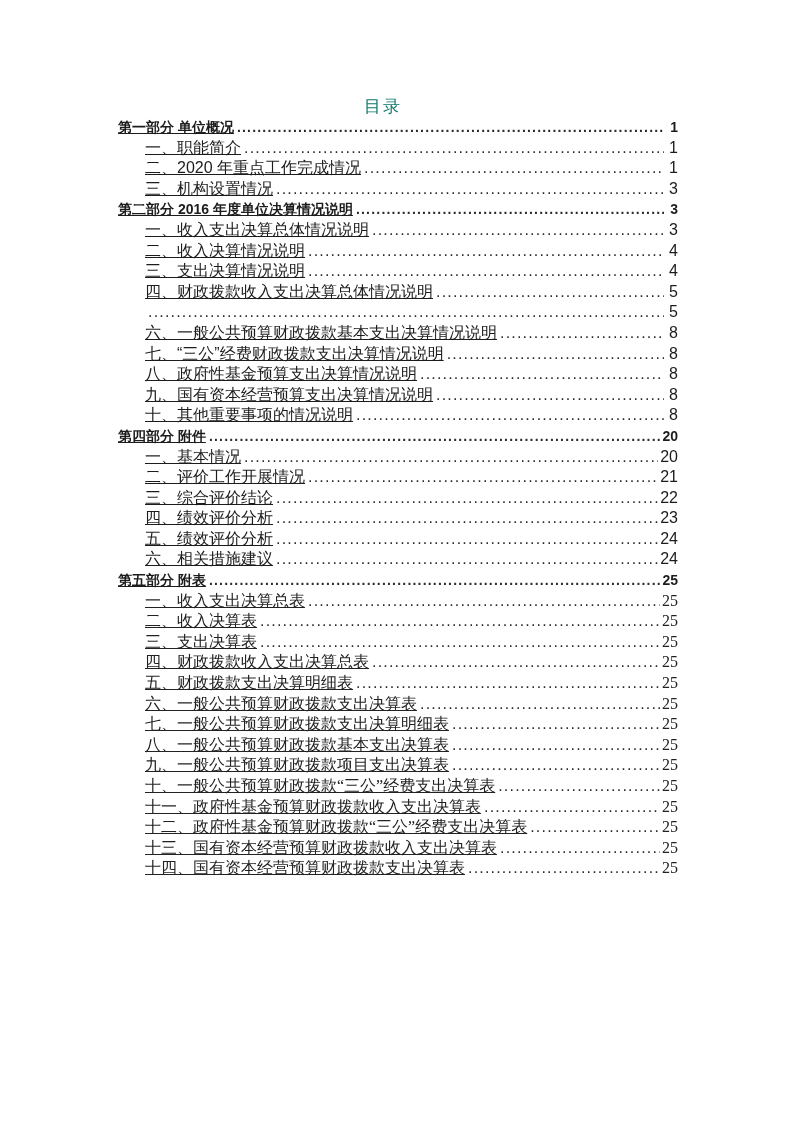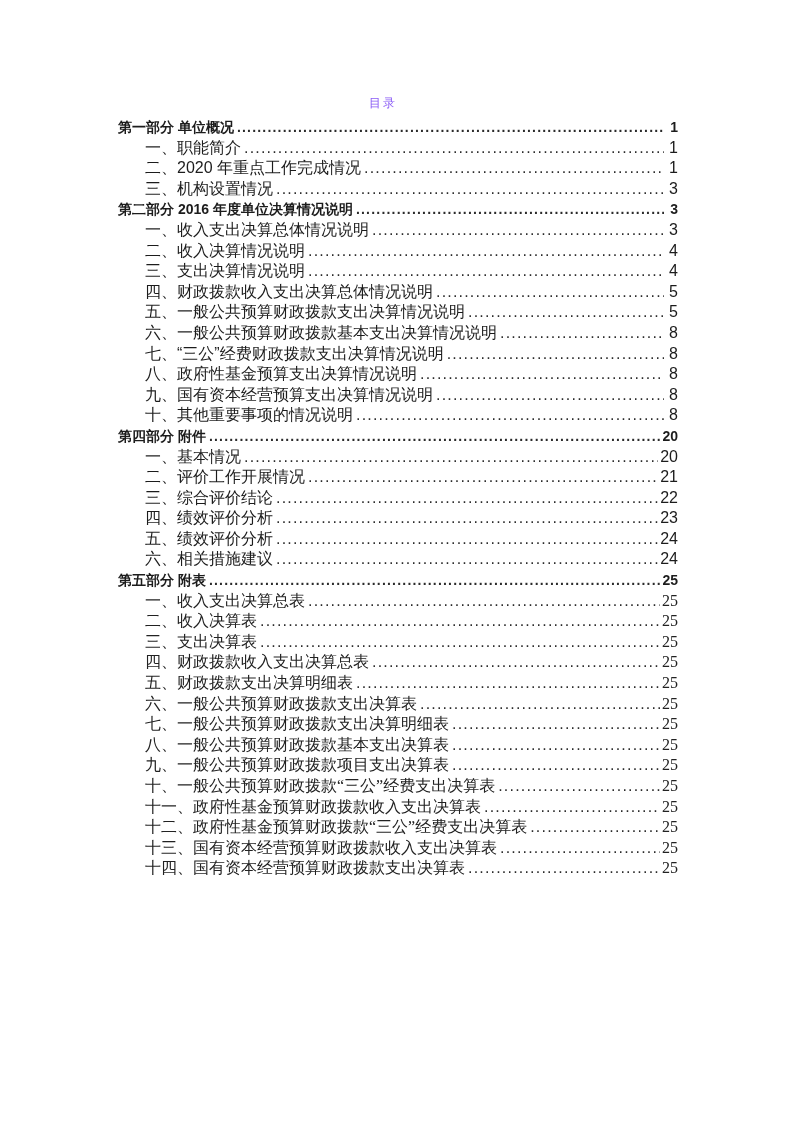--- a/index.html
+++ b/index.html
@@ -12,40 +12,40 @@
     position: relative;
     width: 800px; height: 1131px;
     background: #ffffff;
     overflow: hidden;
   }
   .toc-title {
     position: absolute;
     top: 95px; left: 118px; width: 530px;
     margin: 0;
     text-align: center;
-    font-size: 12px;
+    font-size: 17px;
     font-weight: 400;
-    color: #8b5cf6;
+    color: #0f766e;
     letter-spacing: 2px;
     font-family: "Liberation Sans", "DejaVu Sans", sans-serif;
   }
   .toc-list {
     position: absolute;
     top: 117px; left: 118px; width: 560px;
   }
   .row {
     display: flex;
     align-items: baseline;
     height: 20.6px;
     line-height: 20.6px;
     font-size: 16px;
     color: #1c1c1c;
     white-space: nowrap;
   }
-  .row .label { flex: 0 0 auto; }
+  .row .label { flex: 0 0 auto; text-decoration: underline; }
   .row .dots {
     flex: 1 1 auto;
     overflow: hidden;
     margin: 0 2px 0 3px;
     color: #2b2b2b;
   }
   .row .dots::after {
     content: "........................................................................................................................................................................................................";
     letter-spacing: 1.2px;
     font-family: "Liberation Sans", sans-serif;
@@ -121,21 +121,20 @@
     <span class="pageno">4</span>
   </div>
 
   <div class="row lvl2">
     <span class="label">四、财政拨款收入支出决算总体情况说明</span>
     <span class="dots"></span>
     <span class="pageno">5</span>
   </div>
 
   <div class="row lvl2">
-    <span class="label">五、一般公共预算财政拨款支出决算情况说明</span>
     <span class="dots"></span>
     <span class="pageno">5</span>
   </div>
 
   <div class="row lvl2">
     <span class="label">六、一般公共预算财政拨款基本支出决算情况说明</span>
     <span class="dots"></span>
     <span class="pageno">8</span>
   </div>
 

